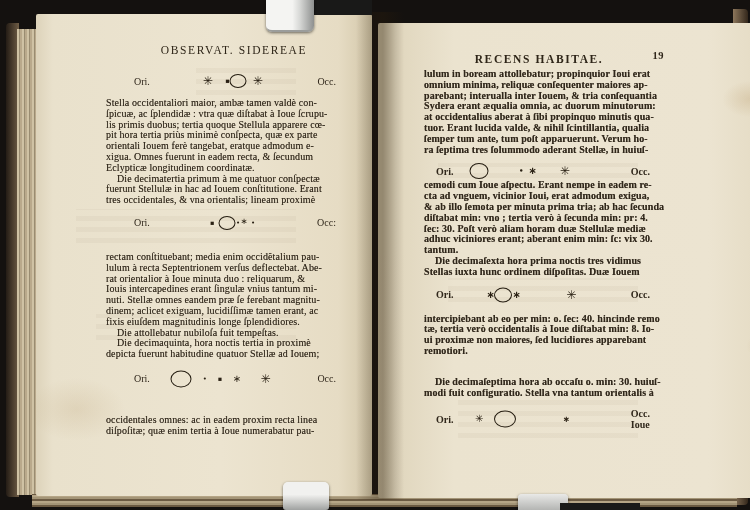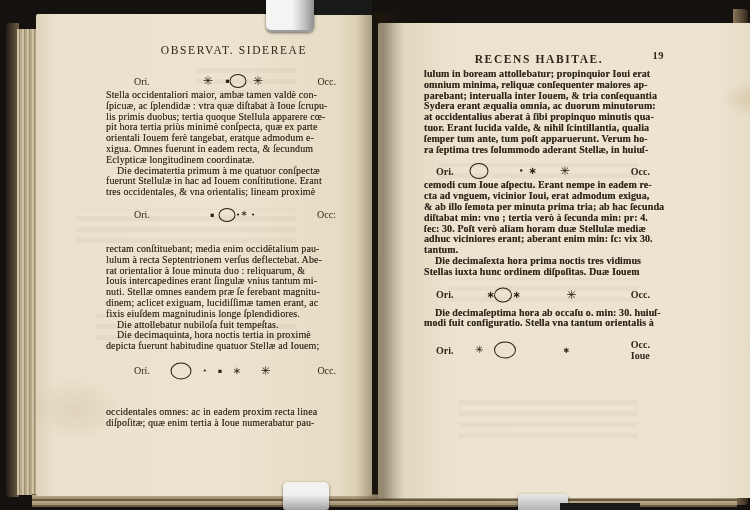--- a/index.html
+++ b/index.html
@@ -96,21 +96,21 @@
           <span class="dlabel ori">Ori.</span>
           <span class="dsyms">
             <span class="sym s-lg" style="left:33%;">✳</span>
             <span class="sym s-sq" style="left:46%;">▪</span>
             <span class="jup" style="left:53%;width:15px;height:12px;"></span>
             <span class="sym s-lg" style="left:66%;">✳</span>
           </span>
           <span class="dlabel occ-side">Occ.</span>
         </div>
 
-        <p class="body" style="margin-top:0;">Stella occidentaliori maior, ambæ tamen valdè con-
+        <p class="body" style="margin-top:8px;">Stella occidentaliori maior, ambæ tamen valdè con-
 ſpicuæ, ac ſplendidæ : vtra quæ diſtabat à Ioue ſcrupu-
 lis primis duobus; tertia quoque Stellula apparere cœ-
 pit hora tertia priùs minimè conſpecta, quæ ex parte
 orientali Iouem ferè tangebat, eratque admodum e-
 xigua. Omnes fuerunt in eadem recta, &amp; ſecundum
 Eclypticæ longitudinem coordinatæ.</p>
         <p class="body indent">Die decimatertia primum à me quatuor conſpectæ
 fuerunt Stellulæ in hac ad Iouem conſtitutione. Erant
 tres occidentales, &amp; vna orientalis; lineam proximè</p>
 
@@ -199,21 +199,25 @@
           <span class="dlabel ori">Ori.</span>
           <span class="dsyms">
             <span class="sym s-md" style="left:18%;">∗</span>
             <span class="jup" style="left:26%;width:16px;height:13px;"></span>
             <span class="sym s-md" style="left:34%;">∗</span>
             <span class="sym s-lg" style="left:68%;">✳</span>
           </span>
           <span class="dlabel occ-side">Occ.</span>
         </div>
 
-        <p class="body indent" style="margin-top:4px;">Die decimaſeptima hora ab occaſu o. min: 30. huiuſ-
+        <p class="body" style="margin-top:10px;">intercipiebant ab eo per min: o. ſec: 40. hincinde remo
+tæ, tertia verò occidentalis à Ioue diſtabat min: 8. Io-
+ui proximæ non maiores, ſed lucidiores apparebant
+remotiori.</p>
+        <p class="body indent" style="margin-top:20px;">Die decimaſeptima hora ab occaſu o. min: 30. huiuſ-
 modi fuit configuratio. Stella vna tantum orientalis à</p>
 
         <div class="diagram dg-right" style="margin-top:12px;">
           <span class="dlabel ori">Ori.</span>
           <span class="dsyms">
             <span class="sym s-md" style="left:11%;">✳</span>
             <span class="jup" style="left:27%;width:20px;height:15px;"></span>
             <span class="sym s-sm" style="left:65%;">∗</span>
           </span>
           <span class="occ-stack">

